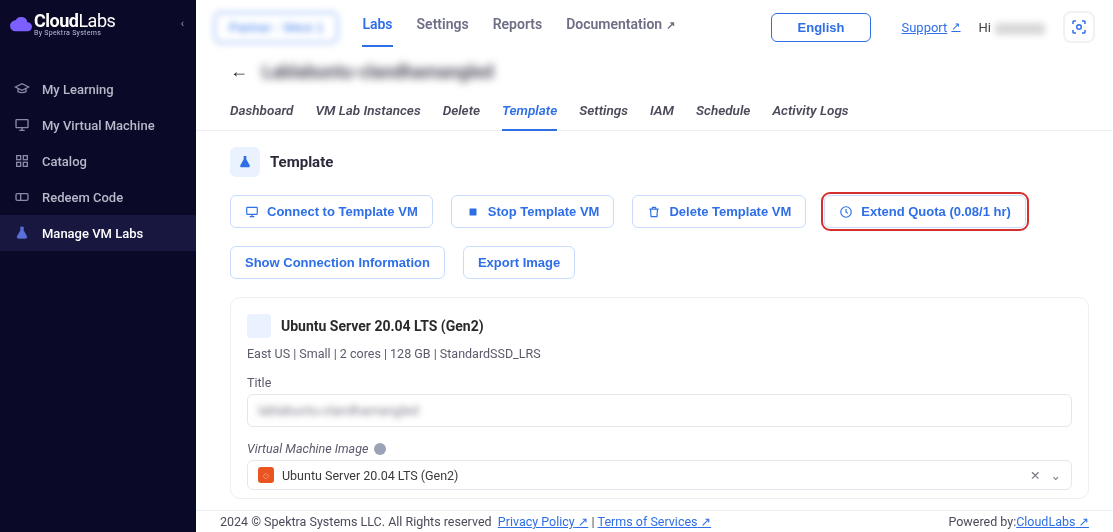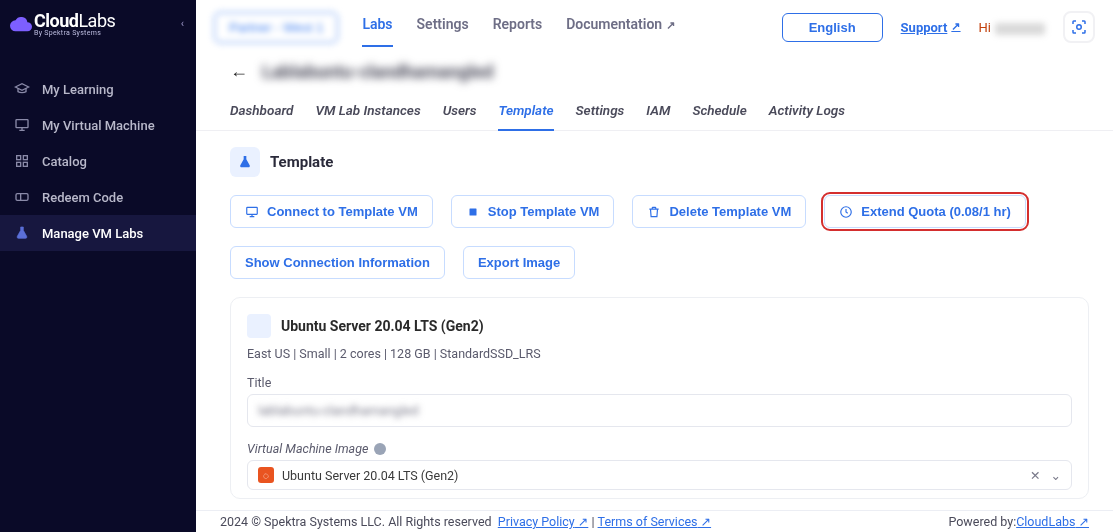--- a/index.html
+++ b/index.html
@@ -23,22 +23,22 @@
 
 .main { position: absolute; left: 196px; top: 0; right: 0; bottom: 0; background: #fff; display: flex; flex-direction: column; }
 .topbar { display: flex; align-items: center; padding: 8px 18px 0 18px; gap: 18px; height: 46px; }
 .partner-btn { border: 1px solid #3f7ff0; color: #3f7ff0; border-radius: 6px; padding: 7px 14px; font-size: 13px; background: #fff; filter: blur(3px); min-width: 118px; }
 .topnav { display: flex; align-items: center; gap: 24px; flex: 1; margin-left: 6px; }
 .topnav-item { color: #6e6e86; font-size: 14px; font-weight: 600; padding: 8px 0 14px 0; cursor: pointer; position: relative; }
 .topnav-item.active { color: #2e6fe7; }
 .topnav-item.active::after { content: ""; position: absolute; left: 0; right: 0; bottom: -1px; height: 2px; background: #2e6fe7; }
 .ext-ico { font-size: 11px; margin-left: 4px; }
 .lang-btn { border: 1px solid #2e6fe7; color: #2e6fe7; border-radius: 6px; padding: 6px 26px; font-size: 13px; background: #fff; font-weight: 600; }
-.support-link { color: #2e6fe7; text-decoration: underline; font-size: 13px; font-weight: 700; display: inline-flex; align-items: flex-start; }
-.hi-user { color: #c2410c; font-size: 13px; display: inline-flex; align-items: flex-end; }
+.support-link { color: #2e6fe7; text-decoration: underline; font-size: 13px; font-weight: 400; display: inline-flex; align-items: flex-start; margin-left: 12px; }
+.hi-user { color: #404040; font-size: 13px; display: inline-flex; align-items: flex-end; }
 .hi-user .name { filter: blur(3px); display: inline-block; width: 50px; height: 12px; background: #d9d9d9; margin-left: 4px; border-radius: 2px; }
 .barcode-btn { width: 32px; height: 32px; border: 2px solid #f1f1f4; border-radius: 8px; display: inline-flex; align-items: center; justify-content: center; color: #2e6fe7; }
 
 
 .breadcrumb-row { display: flex; align-items: center; gap: 14px; padding: 14px 20px 10px 34px; }
 .back-btn { font-size: 18px; color: #2a2a2a; cursor: pointer; }
 .breadcrumb-text { font-size: 18px; font-weight: 700; color: #4a4a5a; filter: blur(4px); }
 
 
 .subtabs { display: flex; gap: 22px; padding: 0 20px 0 34px; border-bottom: 1px solid #efeff3; }
@@ -168,21 +168,21 @@
   </div>
 
   <div class="breadcrumb-row">
     <span class="back-btn">←</span>
     <span class="breadcrumb-text">Lablabuntu-clandhamangled</span>
   </div>
 
   <div class="subtabs">
     <div class="subtab">Dashboard</div>
     <div class="subtab">VM Lab Instances</div>
-    <div class="subtab">Users</div>
+    <div class="subtab">Delete</div>
     <div class="subtab active">Template</div>
     <div class="subtab">Settings</div>
     <div class="subtab">IAM</div>
     <div class="subtab">Schedule</div>
     <div class="subtab">Activity Logs</div>
   </div>
 
   <div class="content">
     <div class="section-header">
       <span class="section-ico">

